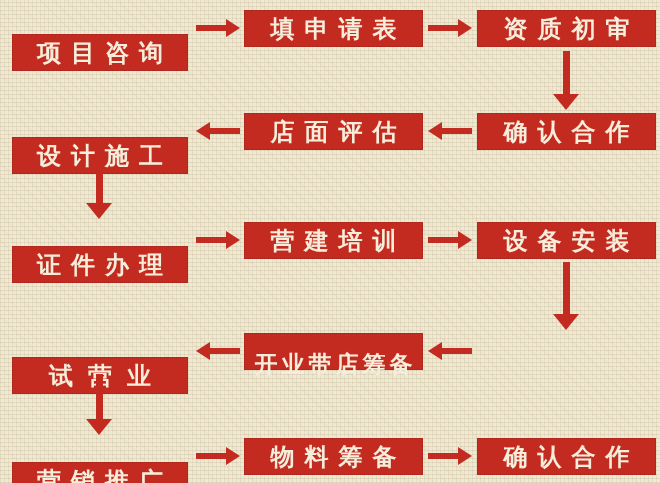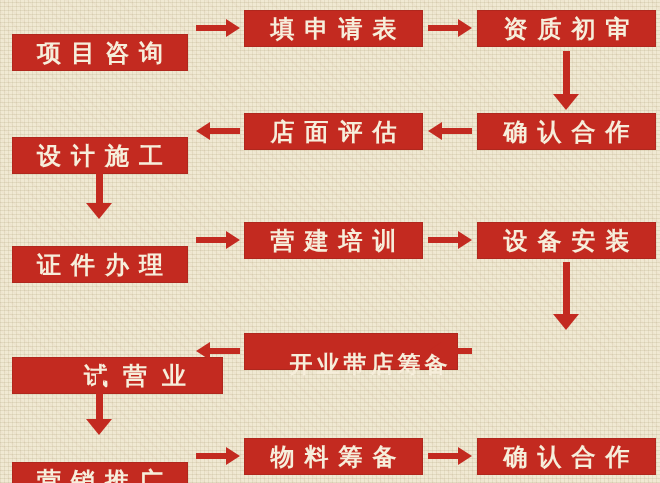--- a/index.html
+++ b/index.html
@@ -27,21 +27,21 @@
   .node.wide3 span  { letter-spacing: 15px; padding-left: 15px; }
   .node.tight6      { font-size: 23px; }
   .node.tight6 span { letter-spacing: 4px;  padding-left: 4px; margin-top: 26px; }
 
   
   .c1 { left: 12px;  width: 176px; margin-top: 24px; }
   .c2 { left: 244px; width: 179px; }
   .c3 { left: 477px; width: 179px; }
   
   .r1 { top: 10px; } .r2 { top: 113px; } .r3 { top: 222px; }
-  .r4 { top: 333px; padding-left: 35px; } .r5 { top: 438px; }
+  .r4 { top: 333px; } .r5 { top: 438px; }
 
   
   .harrow { position: absolute; width: 44px; height: 18px; }
   .harrow .stem { position: absolute; top: 6px; width: 30px; height: 6px; background: var(--red, #c32a20); }
   .harrow.right .stem { left: 0; }
   .harrow.right .head {
     position: absolute; left: 30px; top: 0; width: 0; height: 0;
     border-left: 14px solid var(--red, #c32a20);
     border-top: 9px solid transparent; border-bottom: 9px solid transparent;
   }

